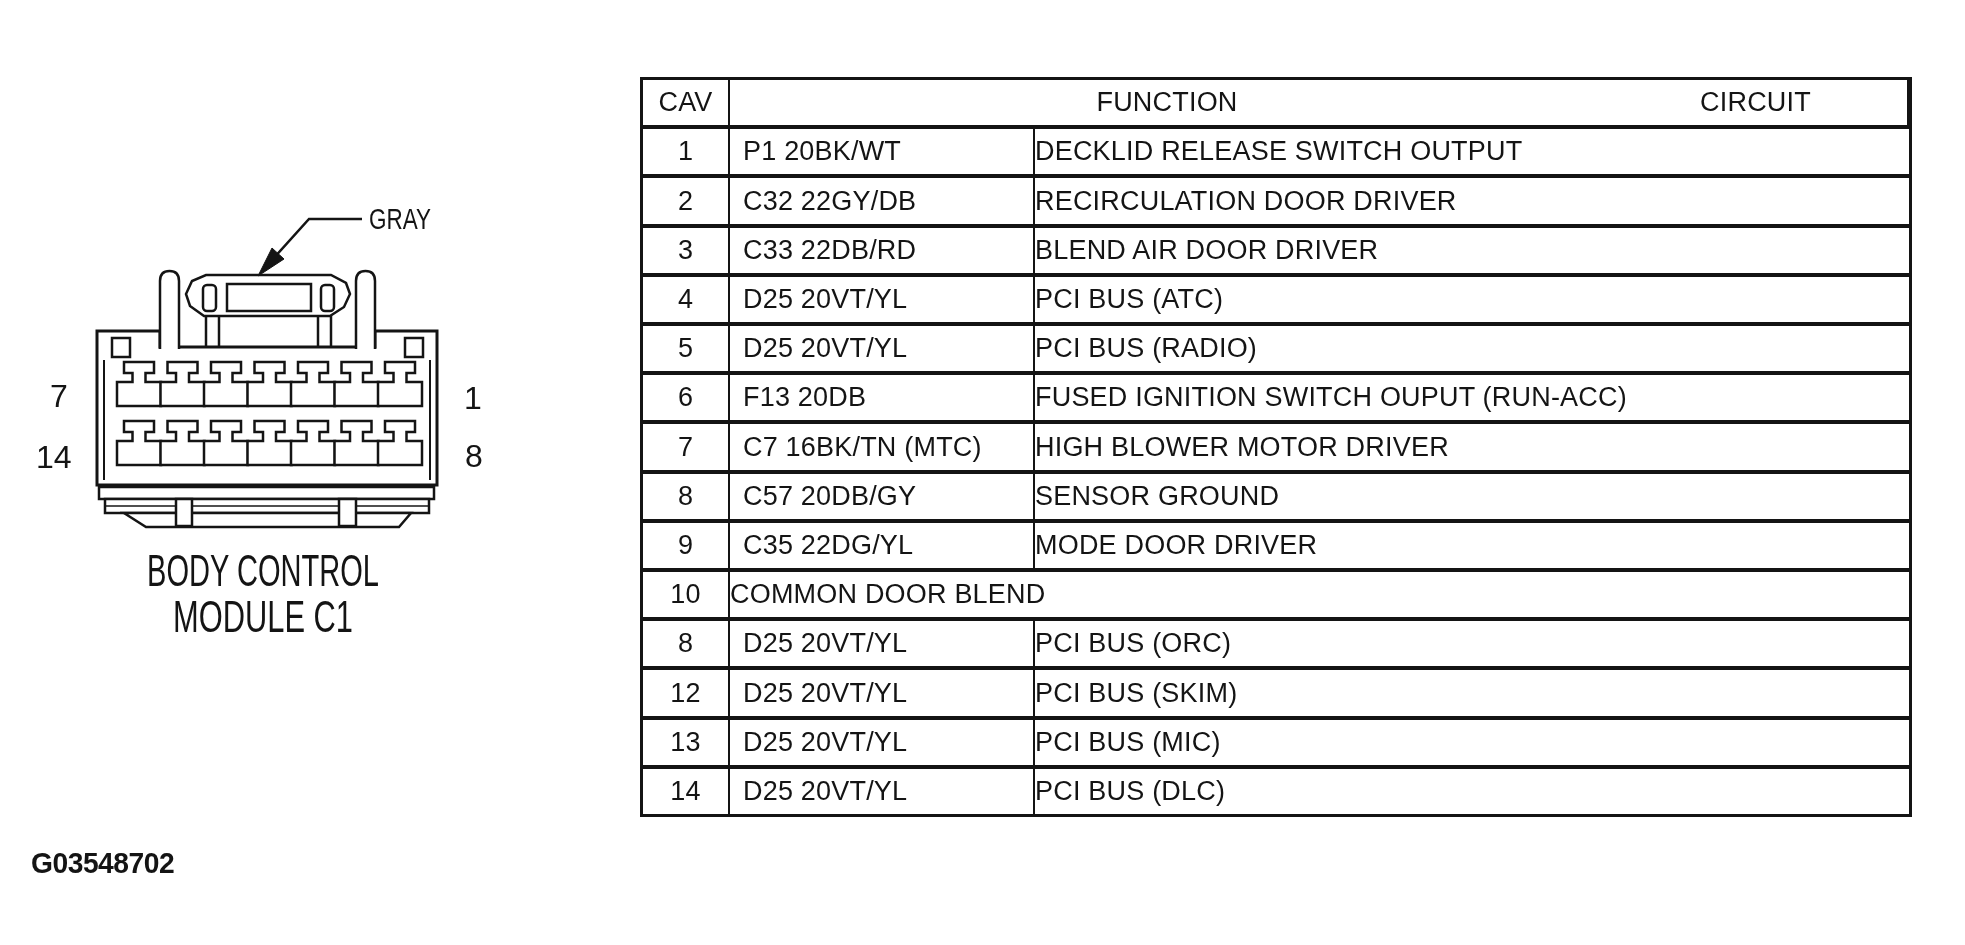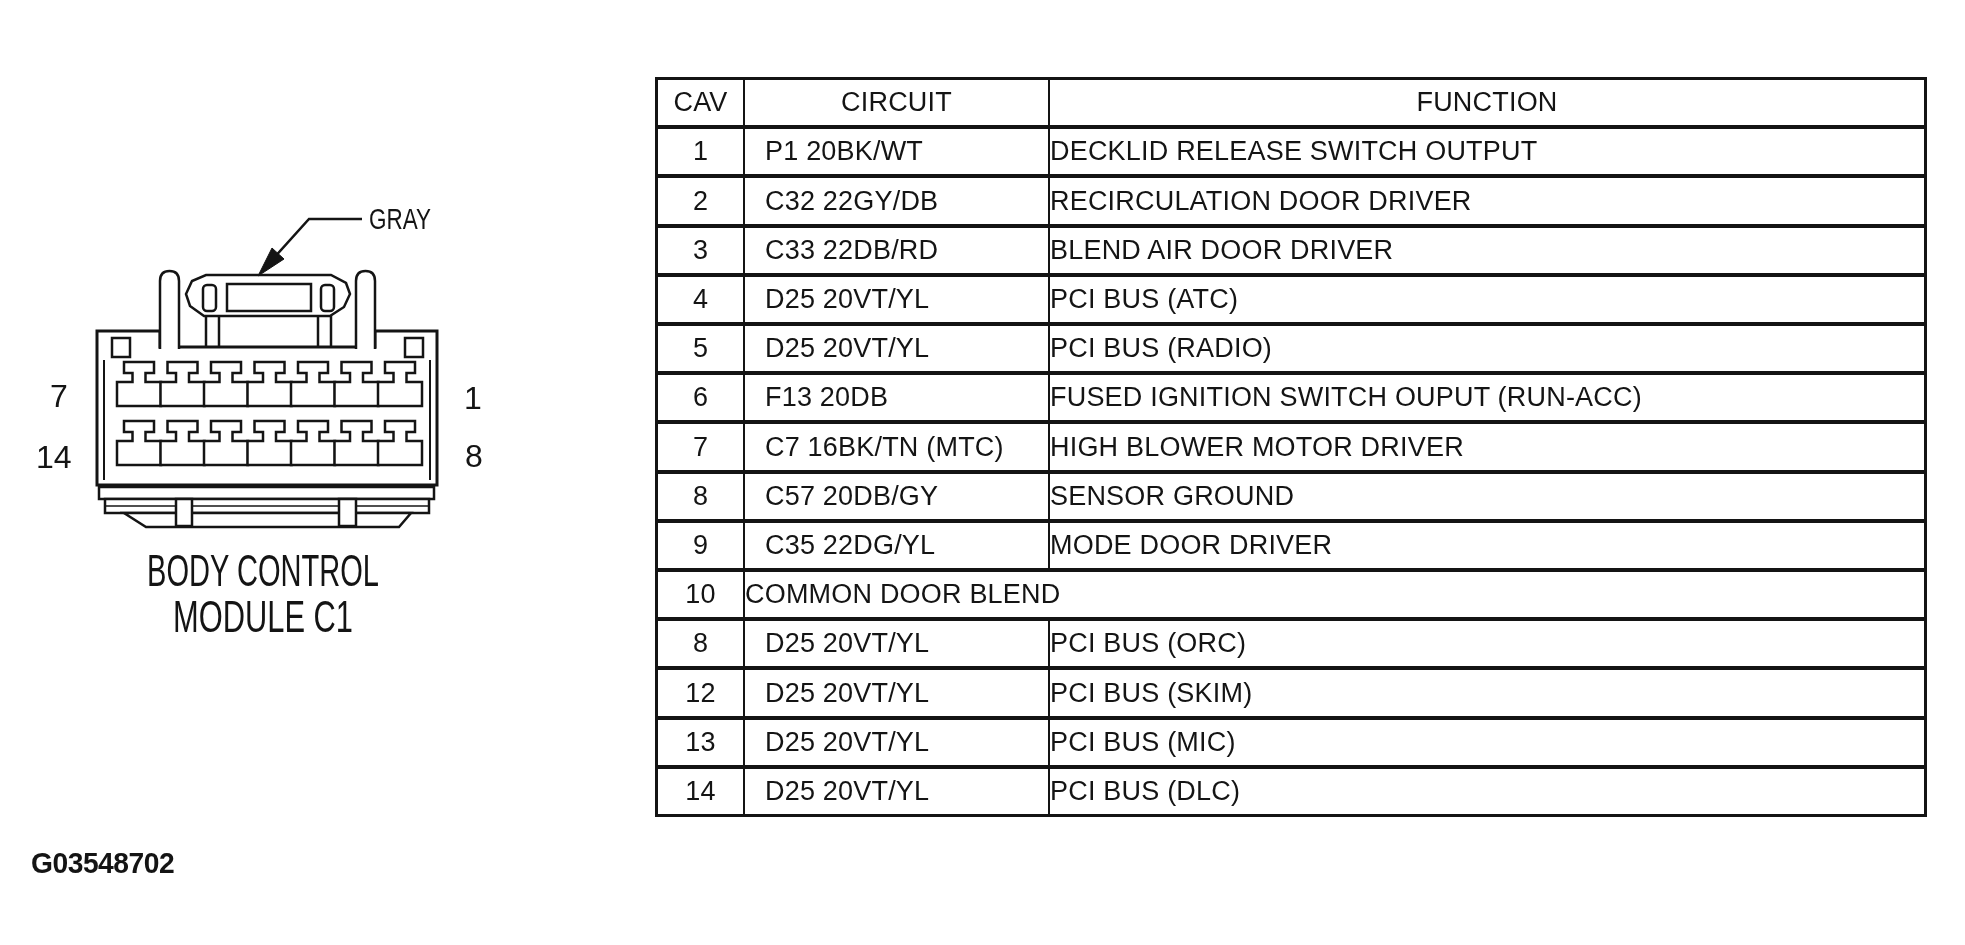--- a/index.html
+++ b/index.html
@@ -7,30 +7,30 @@
     position:relative; width:1965px; height:945px; background:#ffffff;
     font-family:"Liberation Sans", sans-serif; color:#141414; overflow:hidden;
   }
   
   .connector-svg { position:absolute; left:0; top:0; }
   .connector-svg path, .connector-svg rect, .connector-svg polygon,
   .connector-svg line, .connector-svg polyline { vector-effect:none; }
   .connector-svg text { font-family:"Liberation Sans", sans-serif; fill:#141414; }
   
   .pinout-table {
-    position:absolute; left:655px; top:77px; width:1272px; height:740px;
+    position:absolute; left:640px; top:77px; width:1272px; height:740px;
     border:3px solid #141414; box-sizing:border-box;
     display:flex; flex-direction:column;
     font-size:27px; letter-spacing:0.2px; color:#141414;
   }
   .trow { flex:1; display:flex; min-height:0; }
   .trow + .trow { border-top:4px solid #141414; }
   .cell { box-sizing:border-box; display:flex; align-items:center; overflow:hidden; white-space:nowrap; }
   .c-cav      { width:87px;  justify-content:center; border-right:2px solid #141414; }
-  .c-circuit  { width:305px; padding-left:20px; border-right:2px solid #141414; }
+  .c-circuit  { width:305px; padding-left:13px; border-right:2px solid #141414; }
   .c-function { flex:1; }
   .thead .cell { justify-content:center; padding-left:0; }
   
   .figure-id {
     position:absolute; left:31px; top:846px;
     font-size:30px; font-weight:700; letter-spacing:-0.5px;
     transform:scaleX(0.94); transform-origin:left top;
   }
 </style>
 </head>
@@ -95,22 +95,22 @@
     <text x="464" y="409" font-size="32">1</text>
     <text x="36" y="468" font-size="32">14</text>
     <text x="465" y="467" font-size="32">8</text>
     <text x="263" y="586" font-size="44" text-anchor="middle" textLength="232" lengthAdjust="spacingAndGlyphs">BODY CONTROL</text>
     <text x="263" y="632" font-size="44" text-anchor="middle" textLength="180" lengthAdjust="spacingAndGlyphs">MODULE C1</text>
   </svg>
 
   <div class="pinout-table">
     <div class="trow thead">
       <div class="cell c-cav">CAV</div>
+      <div class="cell c-function">FUNCTION</div>
       <div class="cell c-circuit">CIRCUIT</div>
-      <div class="cell c-function">FUNCTION</div>
     </div>
 
   <div class="trow">
         <div class="cell c-cav">1</div>
         <div class="cell c-circuit">P1 20BK/WT</div>
         <div class="cell c-function">DECKLID RELEASE SWITCH OUTPUT</div>
       </div>
       <div class="trow">
         <div class="cell c-cav">2</div>
         <div class="cell c-circuit">C32 22GY/DB</div>

